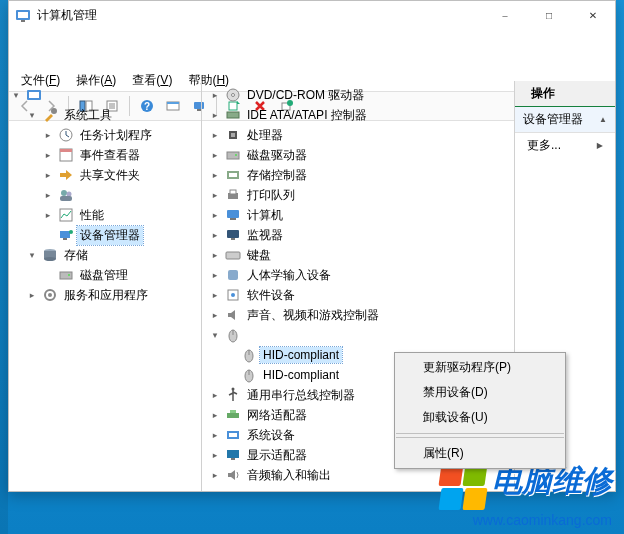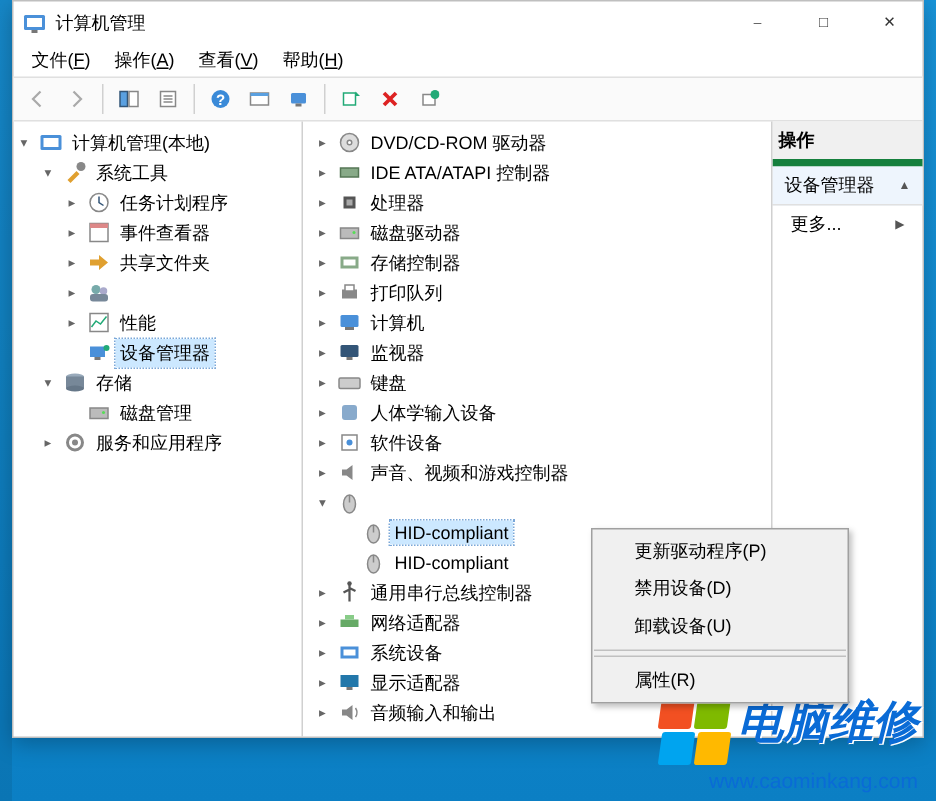--- a/index.html
+++ b/index.html
@@ -4,32 +4,32 @@
 <style>
 html,body{margin:0;padding:0;font-family:"Microsoft YaHei","Segoe UI",sans-serif;font-size:12px;background:#11a0e8;}
 .desktop{width:624px;height:534px;position:relative;background:linear-gradient(#1893d8,#0b7fc4);}
 .taskbar-sliver{position:absolute;left:0;top:0;width:8px;height:534px;background:rgba(0,0,0,.08);}
 .window{position:absolute;left:8px;top:0;right:8px;height:490px;background:#fff;border:1px solid #bfbfbf;box-shadow:0 4px 14px rgba(0,0,0,.25);}
 .titlebar{height:28px;display:flex;align-items:center;}
 .titlebar .icon{width:16px;height:16px;margin:0 6px;}
 .titlebar .title{flex:1;font-size:12px;}
 .winbtns{display:flex;height:100%;}
 .winbtns .wb{width:44px;height:28px;display:flex;align-items:center;justify-content:center;font-family:"Segoe UI Symbol";font-size:10px;color:#333;}
-.menubar{height:22px;display:flex;align-items:center;padding:0 6px;gap:4px;}
+.menubar{height:22px;display:flex;align-items:center;padding:0 6px;gap:4px;margin-top:40px;}
 .menubar .mi{padding:2px 6px;}
 .menubar .mi u{text-decoration:underline;}
 .toolbar{height:28px;border-top:1px solid #e0e0e0;border-bottom:1px solid #e0e0e0;display:flex;align-items:center;padding:0 4px;gap:2px;background:#fafafa;}
 .tb{width:22px;height:22px;display:flex;align-items:center;justify-content:center;border:1px solid transparent;}
 .tb.disabled{opacity:.4;}
 .sep{width:1px;height:20px;background:#d0d0d0;margin:0 3px;}
 .body{position:absolute;top:80px;left:0;right:0;bottom:0;display:flex;}
 .left-pane{width:192px;border-right:1px solid #d0d0d0;overflow:auto;padding-top:4px;}
 .mid-pane{flex:1;border-right:1px solid #d0d0d0;overflow:auto;padding-top:4px;position:relative;}
 .right-pane{width:100px;display:flex;flex-direction:column;}
-.right-pane .hdr{background:#f0f0f0;border-bottom:5px solid #15803d;padding:4px 4px;font-weight:bold;}
+.right-pane .hdr{background:#f0f0f0;border-bottom:1px solid #15803d;padding:4px 16px;font-weight:bold;}
 .right-pane .sub{background:#eef5fd;padding:4px 8px;display:flex;justify-content:space-between;align-items:center;border-bottom:1px solid #e0e0e0;}
 .right-pane .act{padding:4px 12px;display:flex;justify-content:space-between;align-items:center;}
 .tree{list-style:none;margin:0;padding:0;}
 .tree li{white-space:nowrap;}
 .row{display:flex;align-items:center;height:20px;padding-right:4px;}
 .row.selected .label{background:#cce8ff;outline:1px dotted #7aa7d8;}
 .twisty{width:14px;text-align:center;font-size:9px;color:#666;user-select:none;}
 .twisty.blank{visibility:hidden;}
 .ticon{width:16px;height:16px;margin:0 3px;flex:none;}
 .label{padding:1px 3px;}
@@ -149,21 +149,20 @@
         <ul class="tree" id="left-tree">
             <li>
               <div class="row" style="padding-left: 0px;">
                 <span class="twisty">▾</span>
                 <span class="ticon">
                   <svg width="16" height="16">
                     <rect x="1" y="3" width="14" height="10" fill="#4a90d9" rx="1"></rect>
                     <rect x="3" y="5" width="10" height="6" fill="#fff"></rect>
                   </svg>
                 </span>
-                <span class="label">计算机管理(本地)</span>
               </div>
             </li>
             <li>
               <div class="row" style="padding-left: 16px;">
                 <span class="twisty">▾</span>
                 <span class="ticon">
                   <svg width="16" height="16">
                     <path d="M3 13 L9 7 L11 9 L5 15 Z" fill="#e0a030"></path>
                     <circle cx="12" cy="4" r="3" fill="#888"></circle>
                   </svg>

